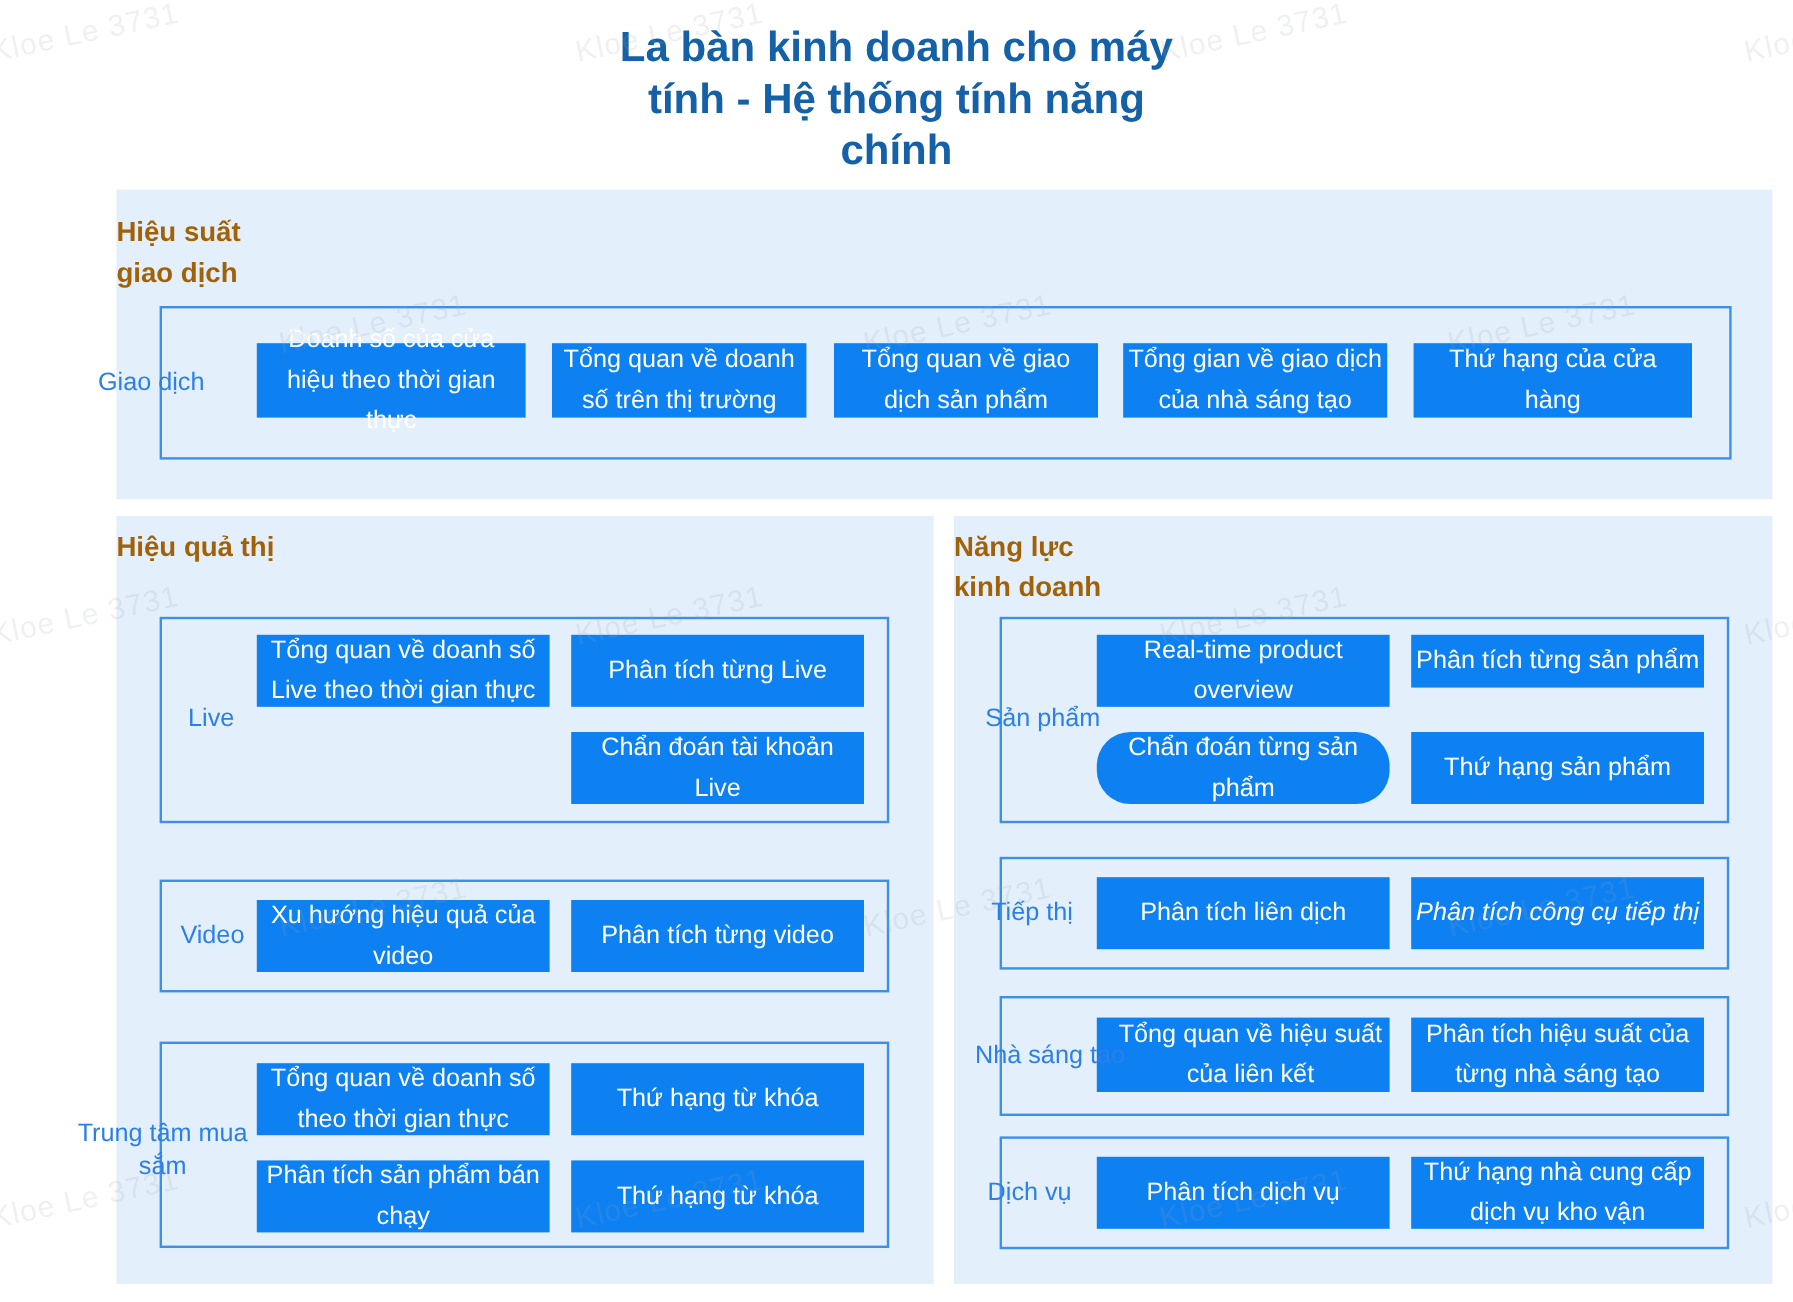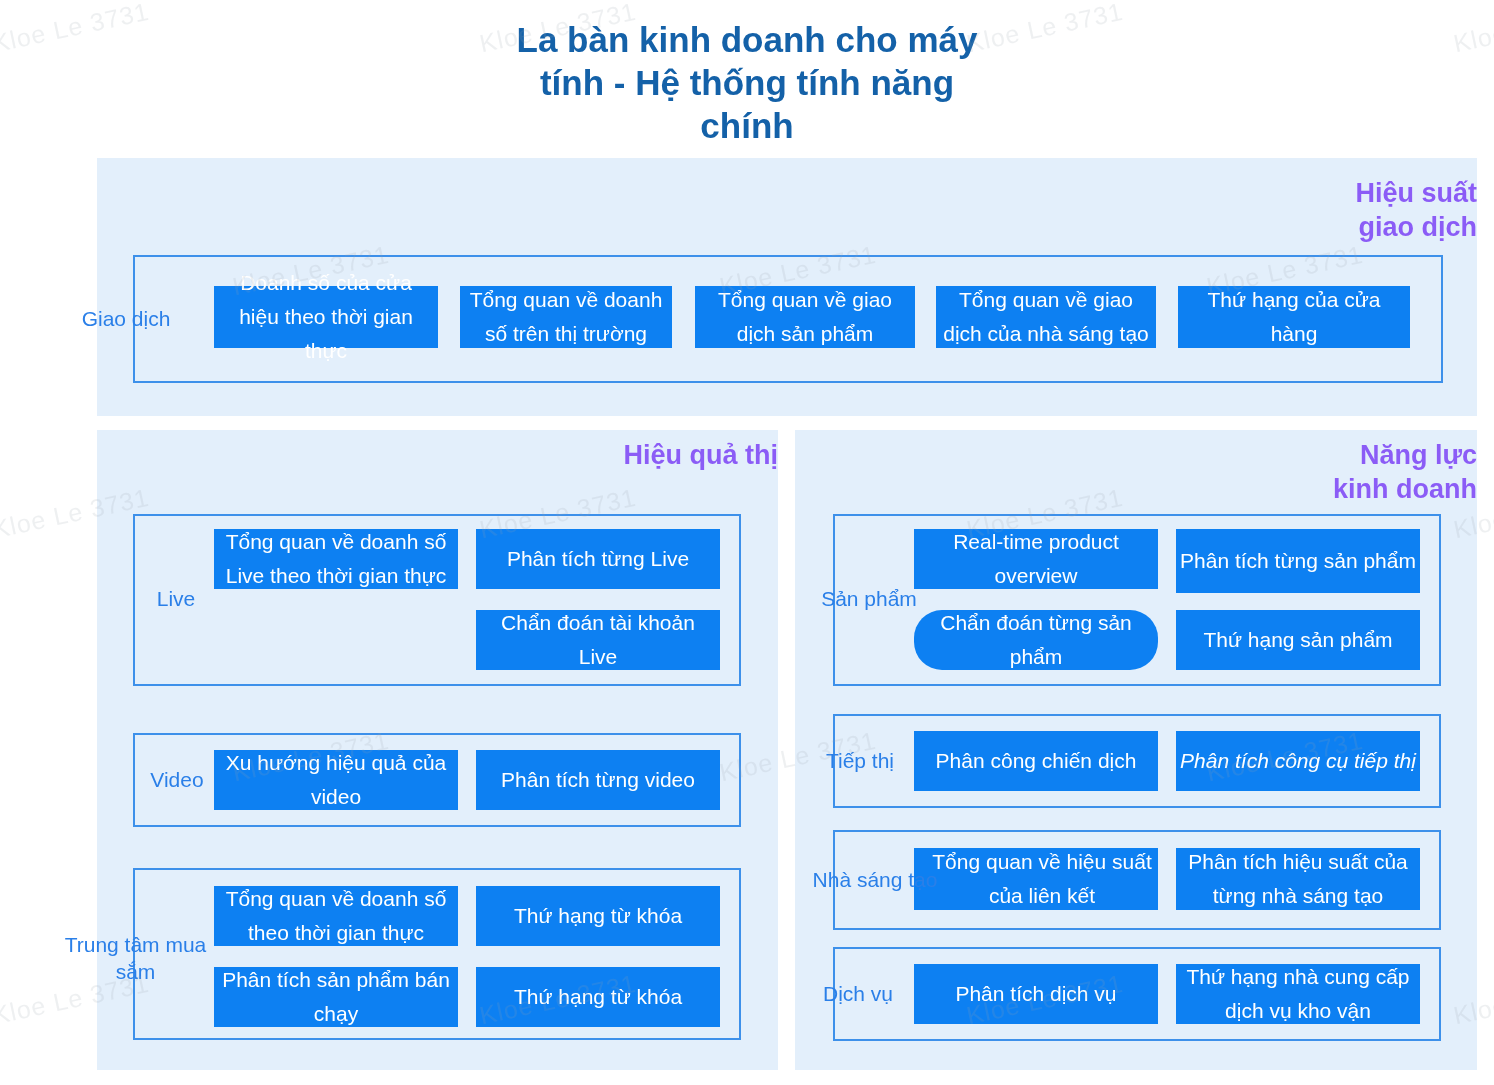--- a/index.html
+++ b/index.html
@@ -54,24 +54,24 @@
   
   .panel {
     position: absolute;
     background: #e3effb;
     z-index: 5;
   }
   .panel-title {
     position: absolute;
     left: 0;
     width: 100%;
-    text-align: right;
-    color: #8b5cf6;
+    text-align: left;
+    color: #a16207;
     font-weight: bold;
-    font-size: 27px;
+    font-size: 23px;
     line-height: 34px;
     z-index: 8;
   }
   .panel-title .tl { display: block; }
 
   #panel-transaction { left: 97px;  top: 158px;  width: 1380px; height: 258px; }
   #panel-market      { left: 97px;  top: 430px;  width: 681px;  height: 640px; }
   #panel-capability  { left: 795px; top: 430px;  width: 682px;  height: 640px; }
 
   #panel-transaction > .panel-title { top: 18px; }
@@ -141,21 +141,21 @@
   <div class="chip" style="left:214px; top:286px; width:224px; height:62px;">
     <span>Doanh số của cửa hiệu theo thời gian thực</span>
   </div>
   <div class="chip" style="left:460px; top:286px; width:212px; height:62px;">
     <span>Tổng quan về doanh số trên thị trường</span>
   </div>
   <div class="chip" style="left:695px; top:286px; width:220px; height:62px;">
     <span>Tổng quan về giao dịch sản phẩm</span>
   </div>
   <div class="chip" style="left:936px; top:286px; width:220px; height:62px;">
-    <span>Tổng quan về giao dịch của nhà sáng tạo</span>
+    <span>Tổng gian về giao dịch của nhà sáng tạo</span>
   </div>
   <div class="chip" style="left:1178px; top:286px; width:232px; height:62px;">
     <span>Thứ hạng của cửa hàng</span>
   </div>
 
   <div class="panel" id="panel-market">
     <div class="panel-title">
       <span class="tl">Hiệu quả thị</span>
     </div>
   </div>
@@ -205,35 +205,35 @@
       <span class="tl">kinh doanh</span>
     </div>
   </div>
 
   <div class="row" style="left:833px; top:514px; width:608px; height:172px;"></div>
   <div class="row-label" style="left:784px; top:585px; width:170px;">Sản phẩm</div>
 
   <div class="chip" style="left:914px; top:529px; width:244px; height:60px;">
     <span>Real-time product overview</span>
   </div>
-  <div class="chip" style="left:1176px; top:529px; width:244px; height:64px;text-align:center;">
+  <div class="chip" style="left:1176px; top:529px; width:244px; height:44px;text-align:center;">
     <span>Phân tích từng sản phẩm</span>
   </div>
   <div class="chip" style="left:914px; top:610px; width:244px; height:60px;border-radius:28px;">
     <span>Chẩn đoán từng sản phẩm</span>
   </div>
   <div class="chip" style="left:1176px; top:610px; width:244px; height:60px;">
     <span>Thứ hạng sản phẩm</span>
   </div>
 
   <div class="row" style="left:833px; top:714px; width:608px; height:94px;"></div>
   <div class="row-label" style="left:790px; top:747px; width:140px;">Tiếp thị</div>
 
   <div class="chip" style="left:914px; top:731px; width:244px; height:60px;">
-    <span>Phân công chiến dịch</span>
+    <span>Phân tích liên dịch</span>
   </div>
   <div class="chip" style="left:1176px; top:731px; width:244px; height:60px;font-style:italic;">
     <span>Phân tích công cụ tiếp thị</span>
   </div>
 
   <div class="row" style="left:833px; top:830px; width:608px; height:100px;"></div>
   <div class="row-label" style="left:780px; top:866px; width:190px;">Nhà sáng tạo</div>
 
   <div class="chip" style="left:914px; top:848px; width:244px; height:62px;padding-left:12px;">
     <span>Tổng quan về hiệu suất của liên kết</span>

